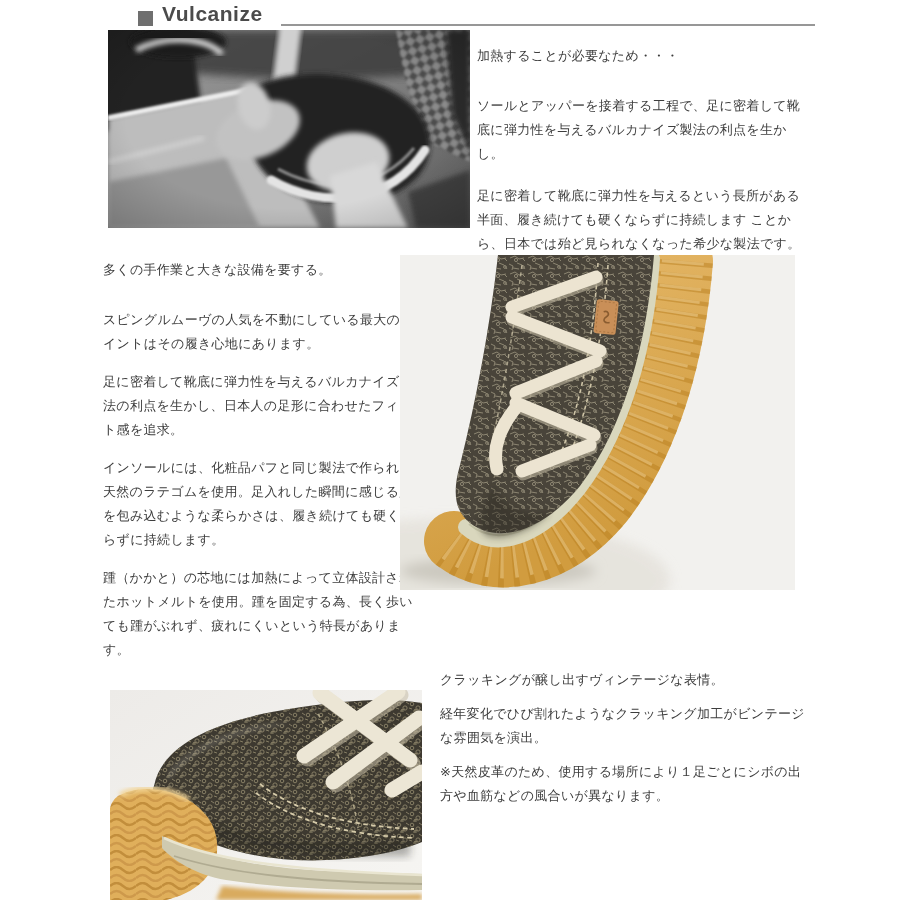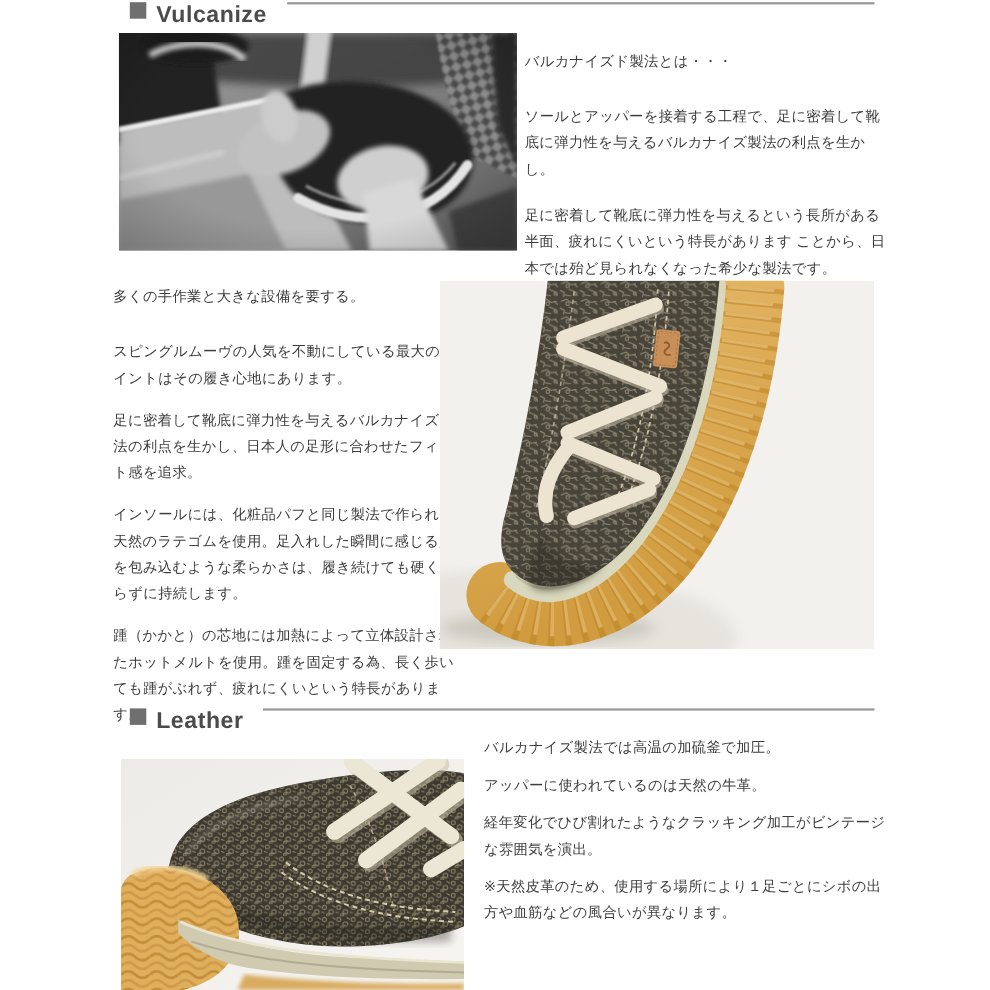--- a/index.html
+++ b/index.html
@@ -1,21 +1,21 @@
 <!DOCTYPE html>
 <html><head>
 <meta charset="utf-8">
 <style>
   html,body{margin:0;padding:0;background:#ffffff;}
   .page{
     position:relative;width:900px;height:900px;background:#ffffff;overflow:hidden;
     font-family:"Liberation Sans","DejaVu Sans",sans-serif;
   }
   
-  .sec-header{position:absolute;display:flex;align-items:flex-start;height:24px;}
+  .sec-header{position:absolute;display:flex;align-items:flex-end;height:24px;margin-left:20px;}
   .sec-square{width:15px;height:15px;background:#6f6f6f;margin-right:9px;flex:0 0 auto;}
   .sec-title{font-size:21px;font-weight:700;color:#4b4b4b;letter-spacing:0.5px;white-space:nowrap;}
   .sec-line{flex:1;height:2px;background:#979797;margin-left:18px;}
   
   .jp{position:absolute;color:#3d3d3d;font-size:13px;line-height:24px;letter-spacing:0.3px;}
   .jp p{margin:0 0 18px 0;}
   .jp p.gap-lg{margin-bottom:26px;}
   .jp-tight p{margin:0 0 10px 0;}
   
   .photo{position:absolute;overflow:hidden;}
@@ -76,23 +76,23 @@
       <ellipse cx="150" cy="100" rx="44" ry="27" fill="#c2c2c2" transform="rotate(-22 150 100)" filter="url(#b2)"></ellipse>
       <ellipse cx="146" cy="76" rx="16" ry="24" fill="#cccccc" transform="rotate(-14 146 76)" filter="url(#b2)"></ellipse>
       <ellipse cx="240" cy="132" rx="42" ry="29" fill="#cfcfcf" transform="rotate(-12 240 132)" filter="url(#b2)"></ellipse>
       <path d="M228,198 L222,146 L268,132 L300,198 Z" fill="#d8d8d8" filter="url(#b2)"></path>
       <path d="M300,162 L362,140 L362,198 L308,198 Z" fill="#414141" filter="url(#b2)"></path>
       <rect width="362" height="198" fill="url(#vig)"></rect>
     </svg>
   </div>
 
   <div class="jp" style="left:477px;top:44px;width:332px;">
-    <p class="gap-lg">バルカナイズド製法とは・・・</p>
+    <p class="gap-lg">加熱することが必要なため・・・</p>
     <p>ソールとアッパーを接着する工程で、足に密着して靴底に弾力性を与えるバルカナイズ製法の利点を生かし。</p>
-    <p>足に密着して靴底に弾力性を与えるという長所がある半面、疲れにくいという特長があります ことから、日本では殆ど見られなくなった希少な製法です。</p>
+    <p>足に密着して靴底に弾力性を与えるという長所がある半面、履き続けても硬くならずに持続します ことから、日本では殆ど見られなくなった希少な製法です。</p>
   </div>
 
   <div class="jp" style="left:103px;top:258px;width:312px;">
     <p class="gap-lg">多くの手作業と大きな設備を要する。</p>
     <p style="margin-bottom:14px;">スピングルムーヴの人気を不動にしている最大のポイントはその履き心地にあります。</p>
     <p style="margin-bottom:14px;">足に密着して靴底に弾力性を与えるバルカナイズ製法の利点を生かし、日本人の足形に合わせたフィット感を追求。</p>
     <p style="margin-bottom:14px;">インソールには、化粧品パフと同じ製法で作られた天然のラテゴムを使用。足入れした瞬間に感じる足を包み込むような柔らかさは、履き続けても硬くならずに持続します。</p>
     <p style="margin-bottom:0;">踵（かかと）の芯地には加熱によって立体設計されたホットメルトを使用。踵を固定する為、長く歩いても踵がぶれず、疲れにくいという特長があります。</p>
   </div>
 
@@ -157,25 +157,20 @@
       </g>
 
       <g transform="translate(197,44) rotate(6)">
         <rect width="22" height="34" rx="3" fill="#c98f58"></rect>
         <rect x="2" y="2" width="18" height="30" rx="2" fill="none" stroke="#a06e3c" stroke-width="1" stroke-dasharray="2 2" opacity="0.7"></rect>
         <path d="M8,12 c4,-2 7,2 3,5 c-4,3 -1,7 4,5" stroke="#8a5c30" stroke-width="1.6" fill="none"></path>
       </g>
     </svg>
   </div>
 
-  <div class="sec-header" style="left:118px;top:644px;width:677px;">
-    <span class="sec-square"></span>
-    <span class="sec-title">Leather</span>
-    <span class="sec-line"></span>
-  </div>
 
   <div class="photo" style="left:110px;top:690px;width:312px;height:210px;">
     <svg width="312" height="210" viewBox="0 0 312 210">
       <defs>
         <filter id="lb2">
             <feGaussianBlur stdDeviation="2"></feGaussianBlur>
           </filter>
         <filter id="lb4">
             <feGaussianBlur stdDeviation="4"></feGaussianBlur>
           </filter>
@@ -229,19 +224,18 @@
 
       <path d="M52,146 C96,167 152,178 216,181 L312,184 L312,200 C240,201 168,198 116,190 C86,185 64,171 52,158 Z" fill="#cfcab0"></path>
       <path d="M54,148 C100,169 170,180 312,185" stroke="#e9e5d0" stroke-width="2.5" fill="none"></path>
       <path d="M64,166 C120,184 200,192 312,194" stroke="#a8a389" stroke-width="1.8" fill="none" opacity="0.8"></path>
 
       <path d="M112,196 C180,203 250,205 312,204 L312,210 L106,210 Z" fill="#d9ab5e" filter="url(#lb2)"></path>
     </svg>
   </div>
 
   <div class="jp jp-tight" style="left:440px;top:668px;width:368px;">
-    <p>バルカナイズ製法では高温の加硫釜で加圧。</p>
-    <p>アッパーに使われているのは天然の牛革。</p>
+    <p>クラッキングが醸し出すヴィンテージな表情。</p>
     <p>経年変化でひび割れたようなクラッキング加工がビンテージな雰囲気を演出。</p>
     <p style="margin-bottom:0;">※天然皮革のため、使用する場所により１足ごとにシボの出方や血筋などの風合いが異なります。</p>
   </div>
 
 </div>
 
 </body></html>

